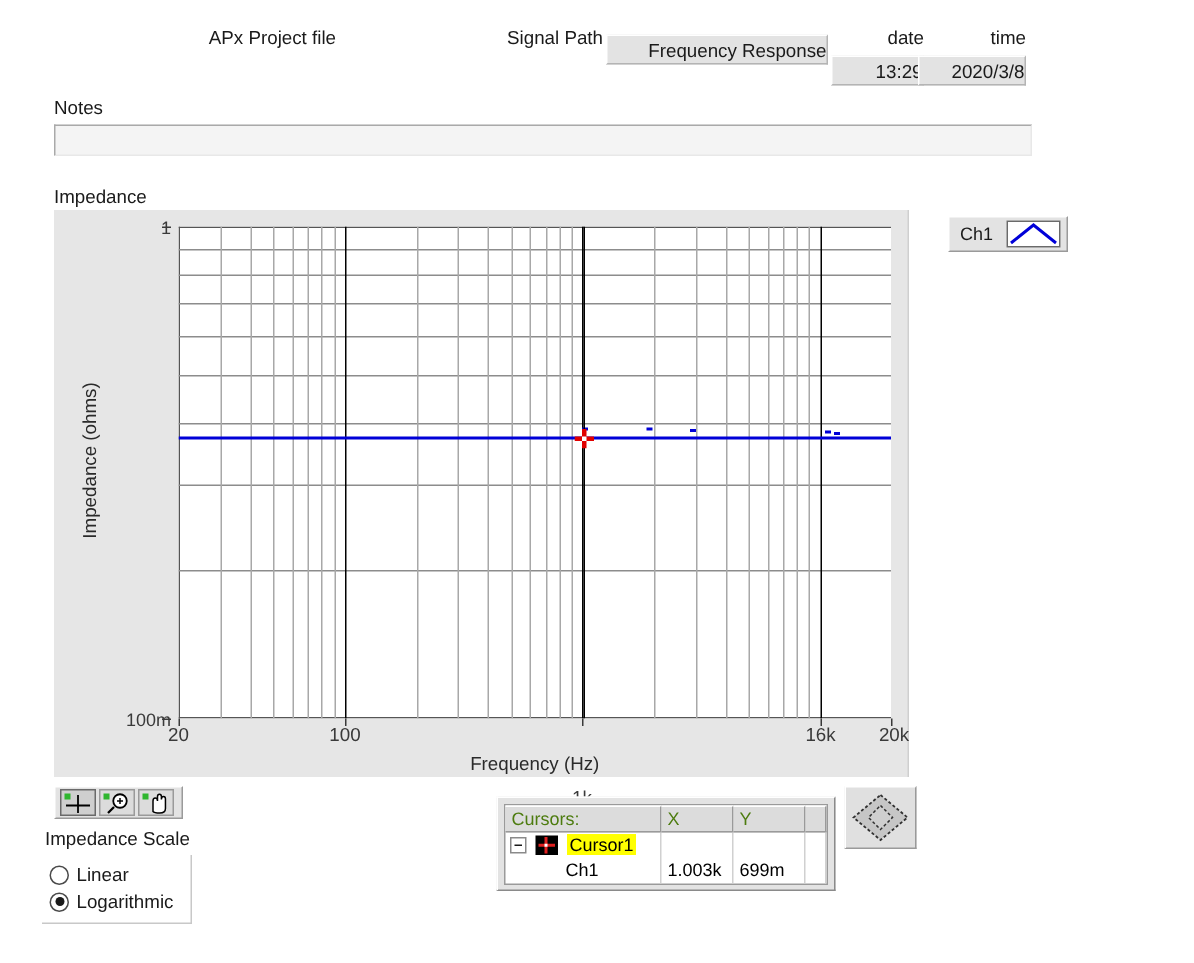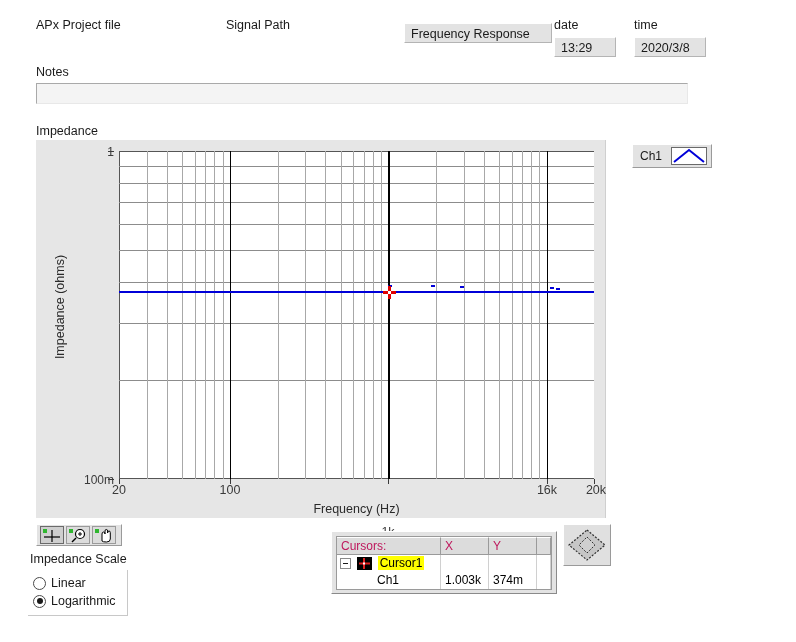--- a/index.html
+++ b/index.html
@@ -17,20 +17,21 @@
     overflow: hidden;
   }
 
   
   #header-strip {
     position: absolute;
     left: 36px;
     top: 18px;
     width: 660px;
     height: 50px;
+    text-align: right;
   }
   .meta-col {
     position: absolute;
     top: 0;
   }
   .meta-label {
     font-size: 12.5px;
     color: #1a1a1a;
     line-height: 14px;
     white-space: nowrap;
@@ -359,21 +360,21 @@
     background: #e3e3e3;
   }
   .ct-head-cell {
     background: #dcdcdc;
     border-right: 1px solid #9a9a9a;
     border-bottom: 1px solid #9a9a9a;
     border-top: 1px solid #ffffff;
     box-sizing: border-box;
     padding-left: 4px;
     line-height: 17px;
-    color: #be185d;
+    color: #4d7c0f;
     overflow: hidden;
     white-space: nowrap;
   }
   .ct-row {
     display: flex;
     height: 17px;
     line-height: 17px;
   }
   .ct-cell {
     box-sizing: border-box;
@@ -437,21 +438,21 @@
   <div class="meta-col" style="left:190px;width:176px;">
     <div class="meta-label">Signal Path</div>
   </div>
   <div class="meta-col" style="left:368px;width:148px;">
     <div class="meta-field">Frequency Response</div>
   </div>
   <div class="meta-col" style="left:518px;width:62px;">
     <div class="meta-label">date</div>
     <div class="meta-field">13:29</div>
   </div>
-  <div class="meta-col" style="left:598px;width:72px;">
+  <div class="meta-col" style="left:576px;width:72px;">
     <div class="meta-label">time</div>
     <div class="meta-field">2020/3/8</div>
   </div>
 </div>
 
 <div id="notes-label">Notes</div>
 <div id="notes-field" title=""></div>
 
 <div id="impedance-title">Impedance</div>
 
@@ -621,18 +622,18 @@
         <span class="cursor-name-hl">Cursor1</span>
       </div>
       <div class="ct-cell" style="width:48px;"></div>
       <div class="ct-cell" style="width:48px;"></div>
       <div class="ct-cell" style="width:14px;"></div>
     </div>
 
     <div class="ct-row">
       <div class="ct-cell" style="width:104px;padding-left:40px;">Ch1</div>
       <div class="ct-cell" style="width:48px;padding-left:4px;">1.003k</div>
-      <div class="ct-cell" style="width:48px;padding-left:4px;">374m</div>
+      <div class="ct-cell" style="width:48px;padding-left:4px;">699m</div>
       <div class="ct-cell" style="width:14px;"></div>
     </div>
 
   </div>
 </div>
 
 </body></html>

